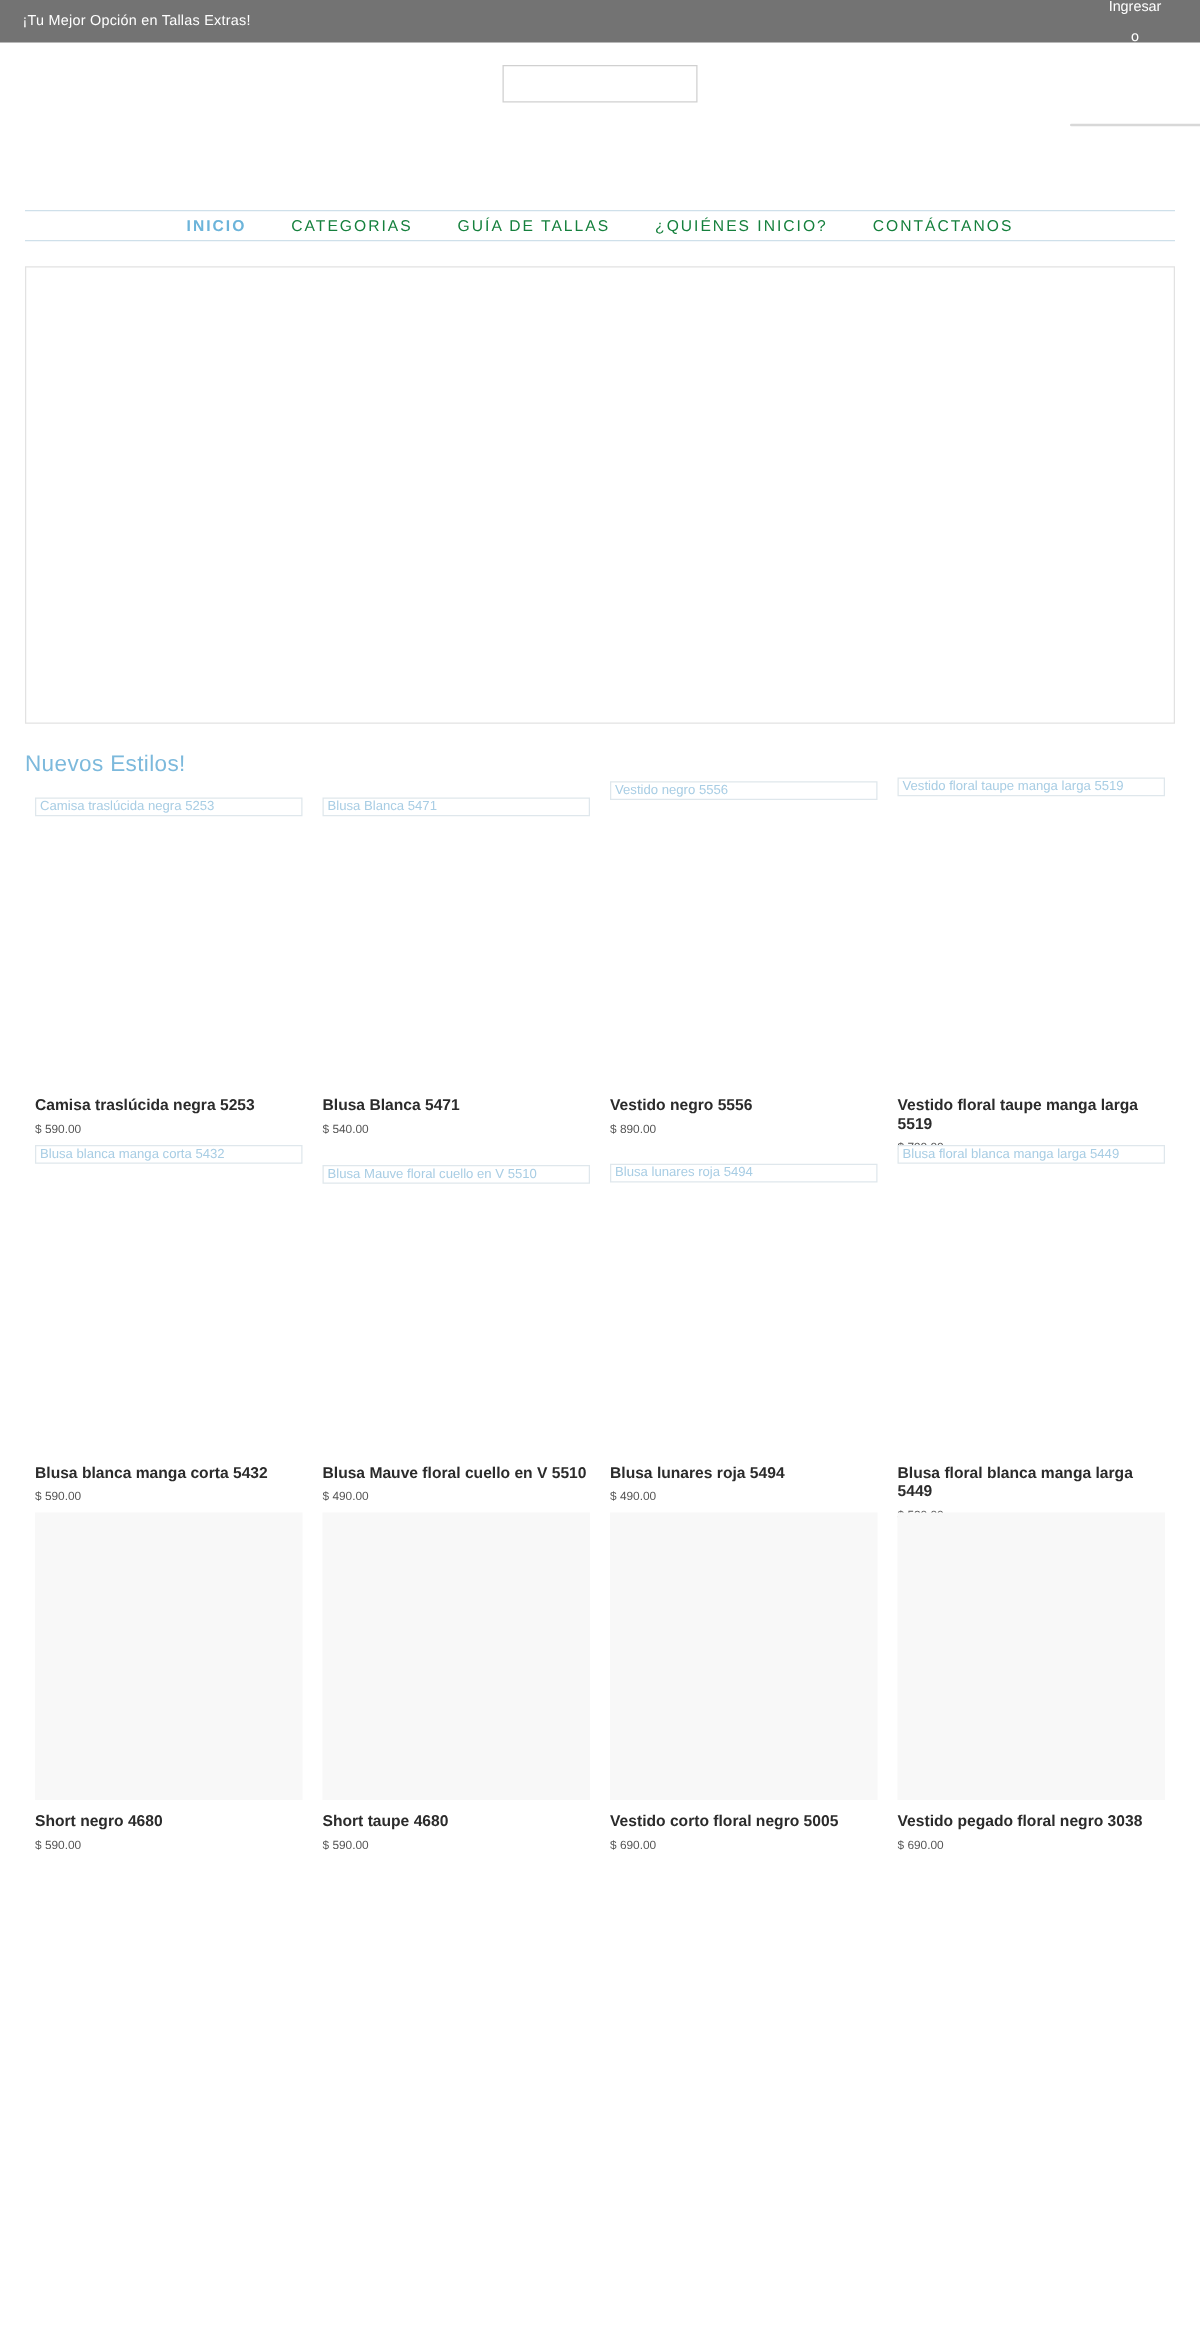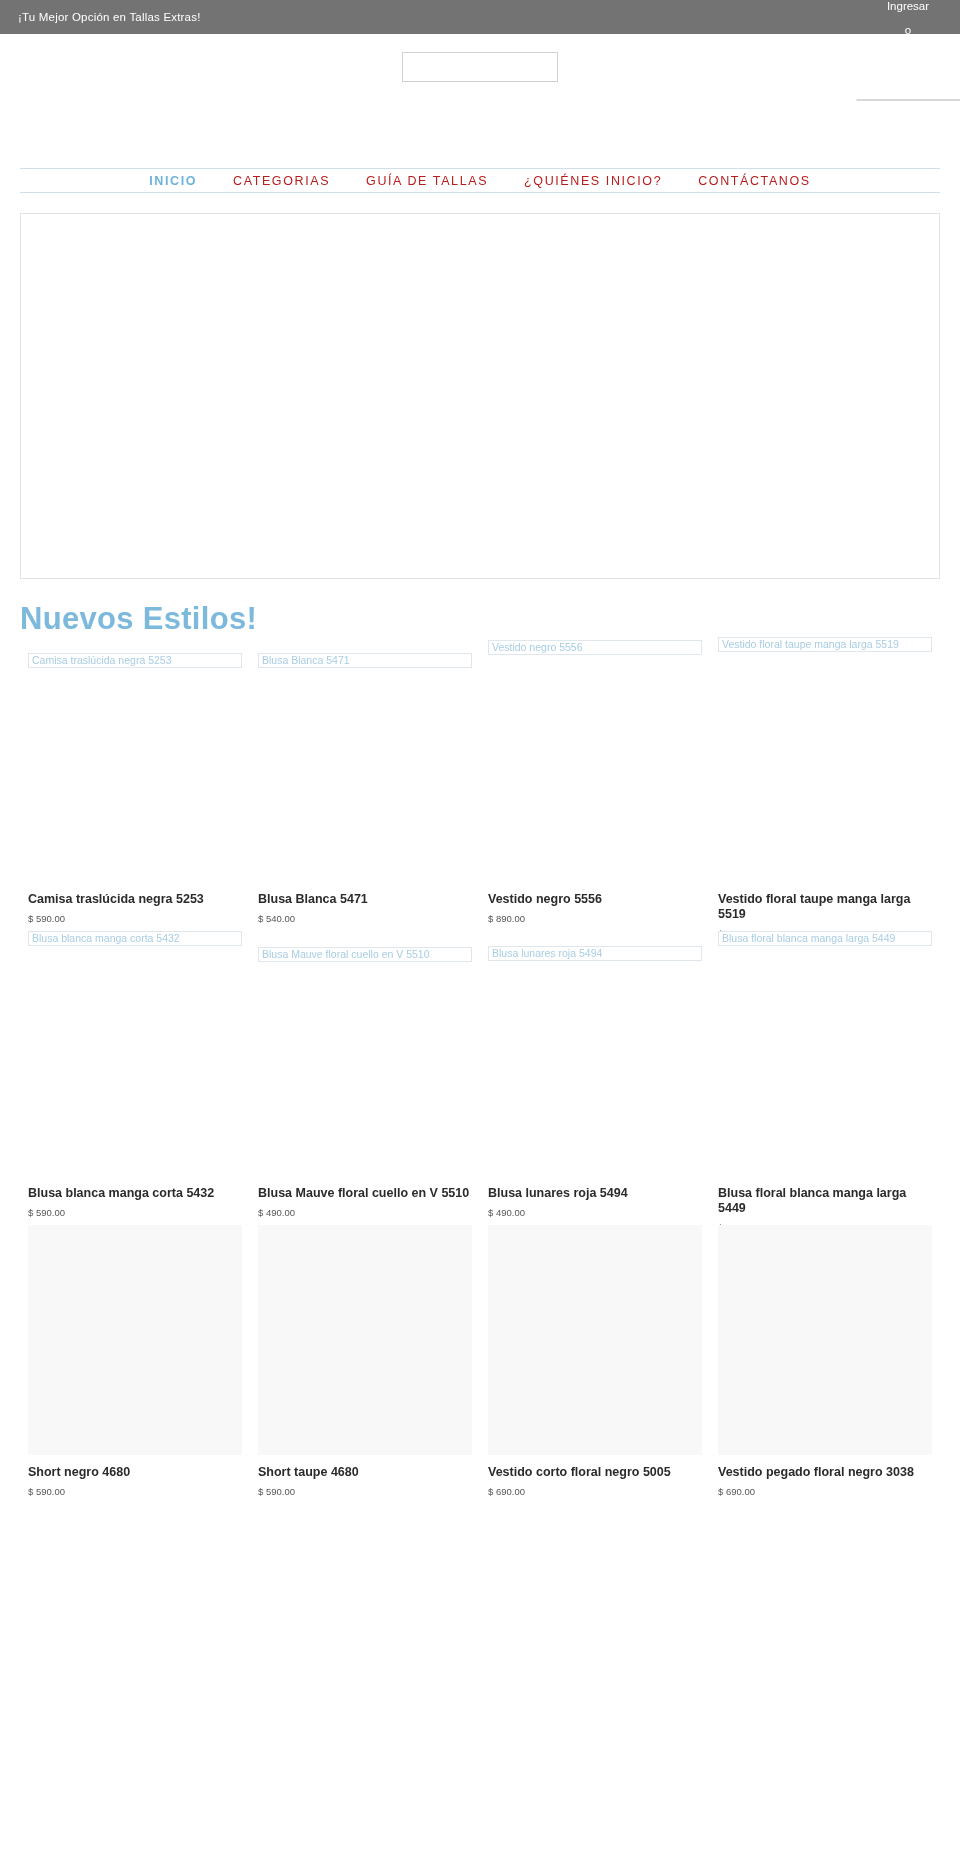--- a/index.html
+++ b/index.html
@@ -115,21 +115,21 @@
     margin: 0 20px;
     height: 25px;
     display: flex;
     align-items: center;
     justify-content: center;
     gap: 0;
   }
   .nav-item {
     font-size: 12.5px;
     letter-spacing: 1.6px;
-    color: #b91c1c;
+    color: #15803d;
     text-decoration: none;
     padding: 0 18px;
     white-space: nowrap;
     cursor: pointer;
   }
   .nav-item.active {
     color: #6cb4da;
     font-weight: bold;
   }
 
@@ -137,22 +137,22 @@
   .hero {
     margin: 20px 20px 0 20px;
     height: 366px;
     border: 1px solid #e2e2e2;
     background: #ffffff;
   }
 
   
   .section-title {
     margin: 22px 0 0 20px;
-    font-size: 31px;
-    font-weight: bold;
+    font-size: 18px;
+    font-weight: normal;
     color: #7cb9dc;
     letter-spacing: .3px;
   }
 
   
   .grid {
     display: flex;
     margin: 0 20px;
     align-items: flex-start;
   }

